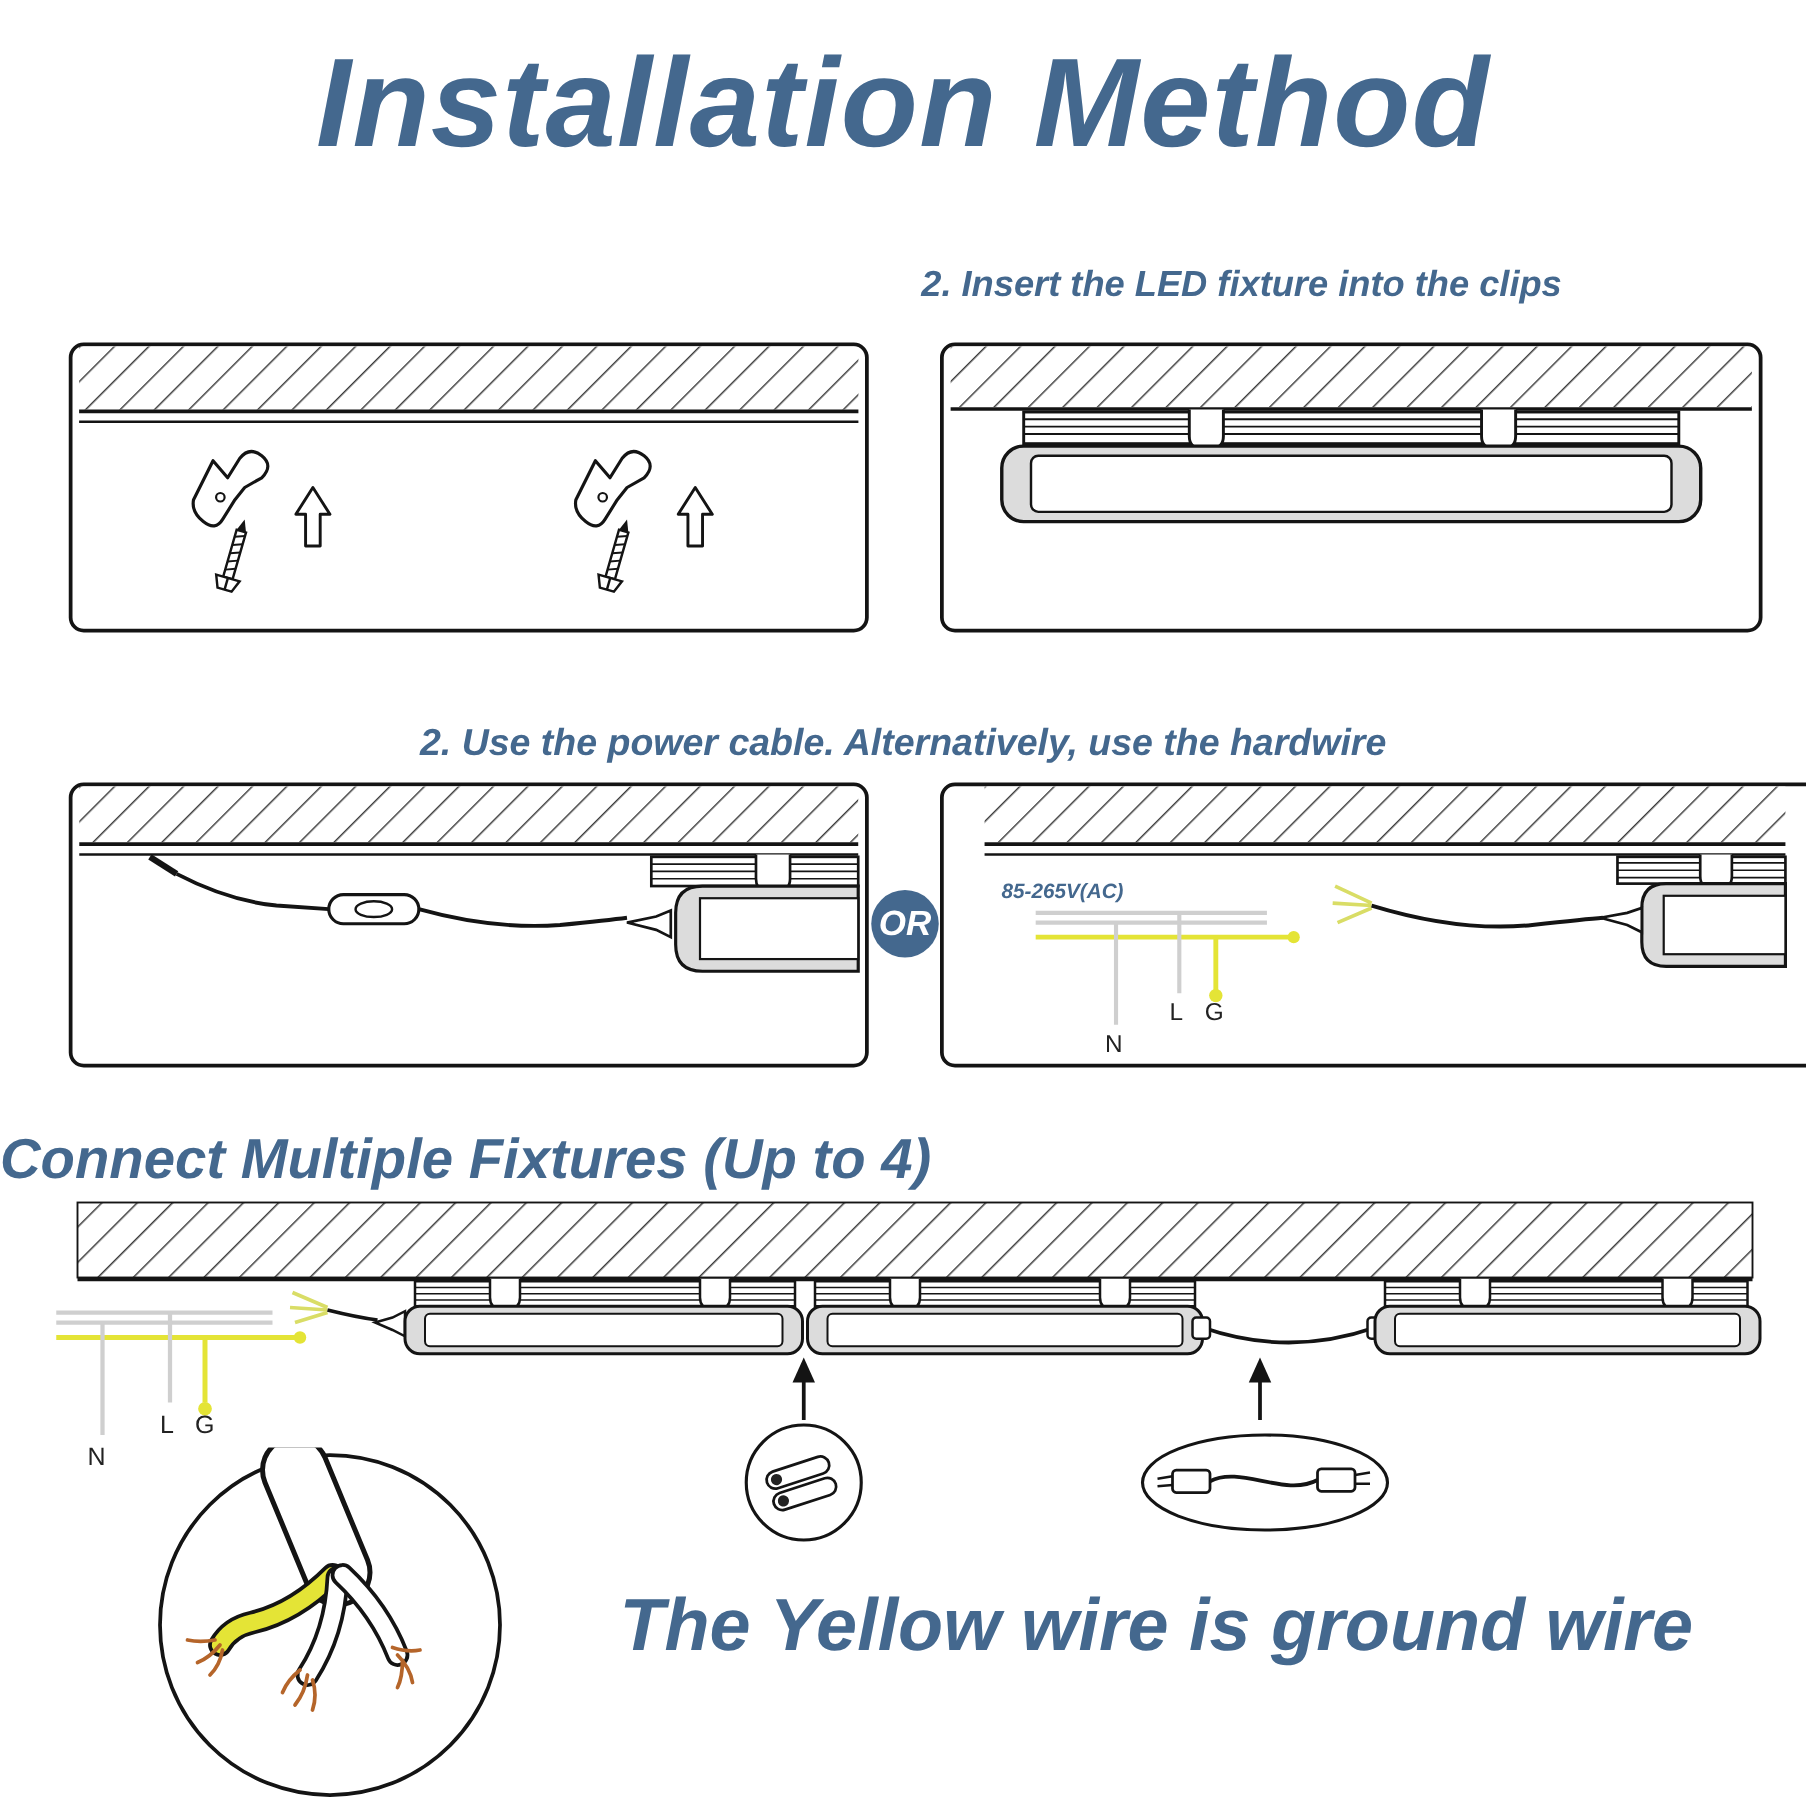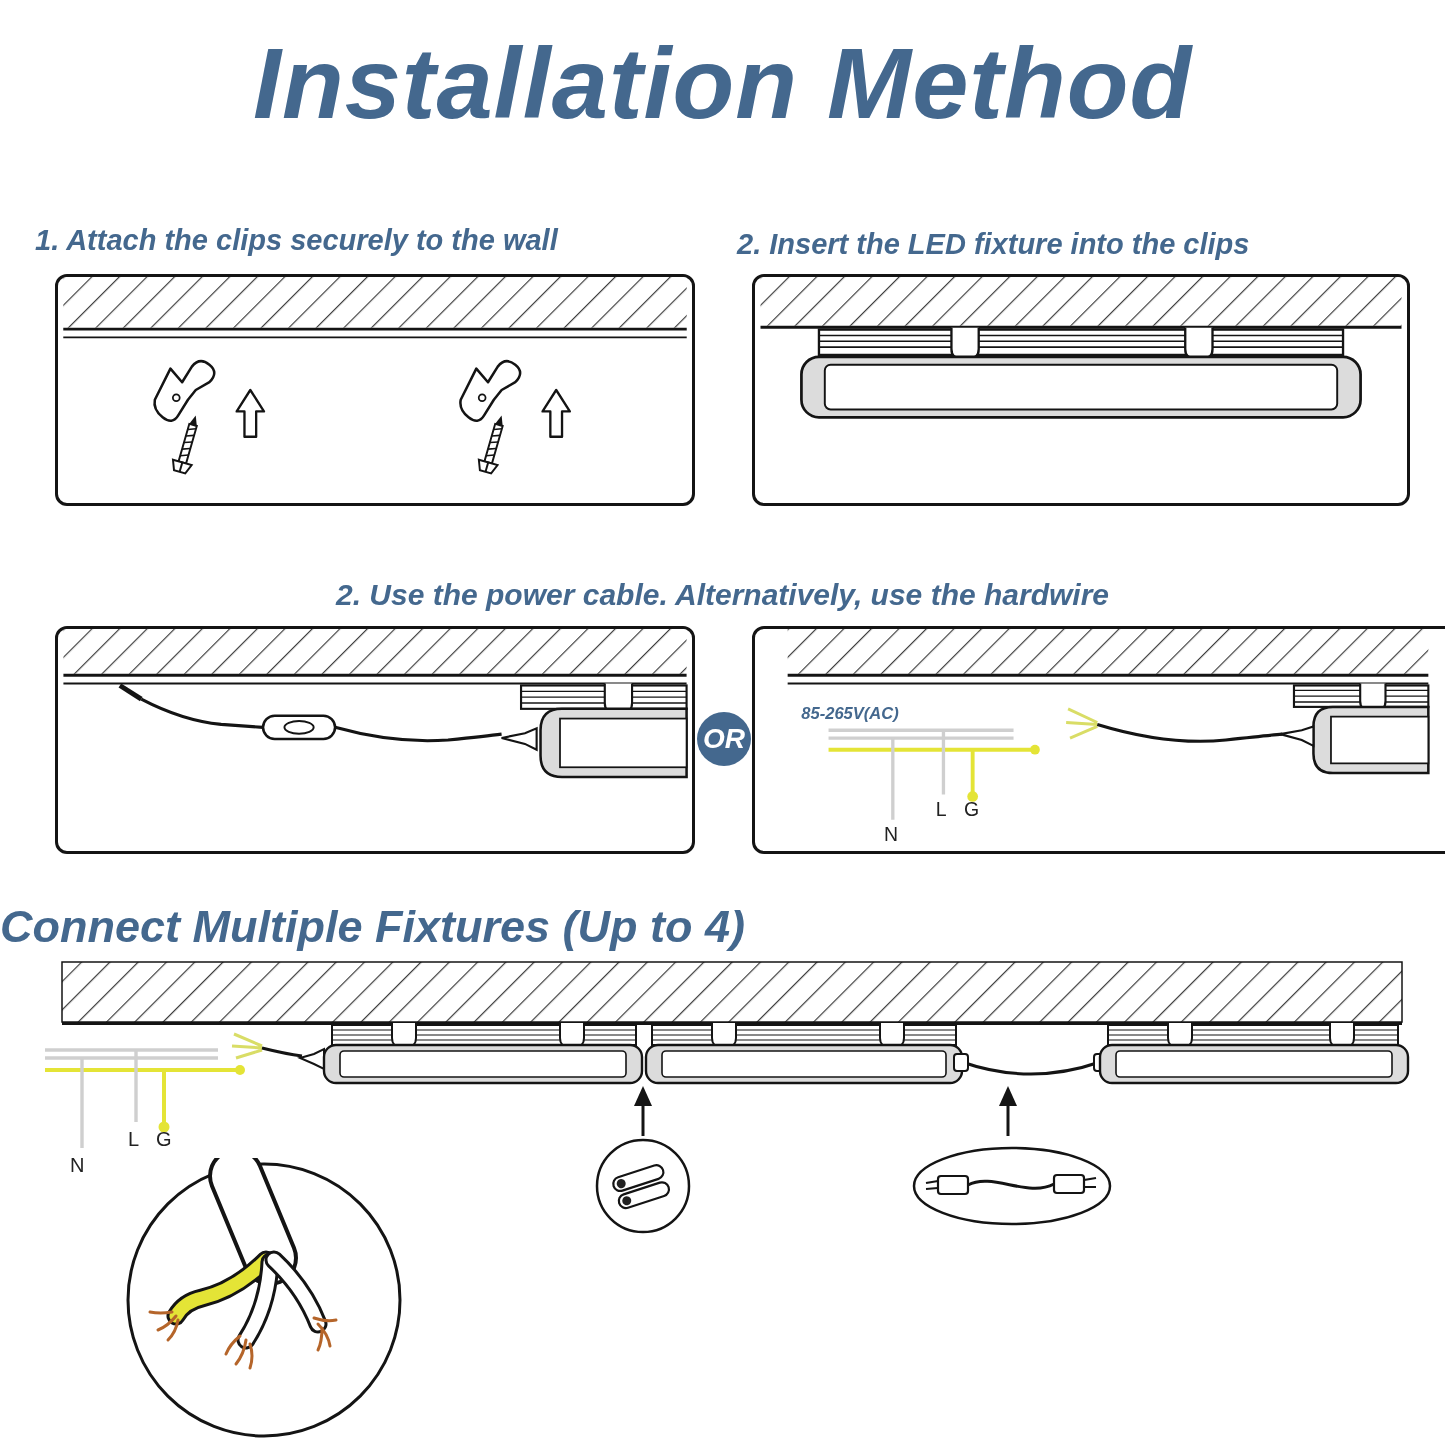--- a/index.html
+++ b/index.html
@@ -3,21 +3,21 @@
 <meta charset="utf-8">
 <style>
   *{margin:0;padding:0;box-sizing:border-box}
   html,body{background:#fff}
   body{width:1445px;height:1445px;font-family:"Liberation Sans",sans-serif;}
   .page{position:relative;width:1445px;height:1445px;background:#fff;overflow:hidden}
   .main-title{position:absolute;top:26px;left:0;width:100%;text-align:center;
     font-size:101px;font-weight:bold;font-style:italic;color:var(--accent);letter-spacing:1px;white-space:nowrap}
   .step-label{position:absolute;font-size:29px;font-weight:bold;font-style:italic;color:var(--accent);white-space:nowrap}
   #step1{left:35px;top:224px}
-  #step2{left:737px;top:228px}
+  #step2{left:737px;top:212px}
   #step3{left:0;top:578px;width:100%;text-align:center;font-size:30px}
   .panel{position:absolute;border:3.5px solid var(--line);border-radius:12px;overflow:hidden;background:#fff}
   #panel1{left:55px;top:274px;width:640px;height:232px}
   #panel2{left:752px;top:274px;width:658px;height:232px}
   #panel3{left:55px;top:626px;width:640px;height:228px}
   #panel4{left:752px;top:626px;width:712px;height:228px}
   .panel svg{position:absolute;left:0;top:0;width:100%;height:100%}
   .or-badge{position:absolute;left:697px;top:712px;width:54px;height:54px;border-radius:50%;
     background:var(--accent);color:#fff;font-weight:bold;font-style:italic;font-size:28px;
     display:flex;align-items:center;justify-content:center;z-index:5}
@@ -44,21 +44,20 @@
       <rect width="20" height="20" fill="#ffffff"></rect>
       <line x1="0" y1="0" x2="0" y2="20" stroke="#3c3c3c" stroke-width="2.4"></line>
     </pattern>
   </defs>
 </svg>
 
 <div class="page">
 
   <div class="main-title">Installation Method</div>
 
-  <div class="step-label" id="step1">1. Attach the clips securely to the wall</div>
   <div class="step-label" id="step2">2. Insert the LED fixture into the clips</div>
 
   <div class="panel" id="panel1">
     <svg viewBox="0 0 640 232">
       <rect x="0" y="0" width="640" height="52" fill="url(#hatch)"></rect>
       <line x1="0" y1="53.5" x2="640" y2="53.5" stroke="#141414" stroke-width="3"></line>
       <line x1="0" y1="62" x2="640" y2="62" stroke="#141414" stroke-width="2"></line>
 
       <g transform="translate(88,86)">
         <path d="M6,40 L22,8 L34,22 L44,6 Q52,-4 62,4 Q72,12 62,22 L48,30 L40,40 L30,56 Q24,66 14,58 Q4,50 6,40 Z" fill="#fff" stroke="#141414" stroke-width="2.6" stroke-linejoin="round"></path>
@@ -298,14 +297,15 @@
       <path d="M152,104 Q150,148 128,182" stroke="#141414" stroke-width="19" stroke-linecap="round" fill="none"></path>
       <path d="M152,104 Q150,148 128,182" stroke="#ffffff" stroke-width="13" stroke-linecap="round" fill="none"></path>
       <path d="M128,182 q-2,14 -10,24 M132,186 q4,12 0,24 M122,178 q-10,8 -14,18" class="copper" stroke-width="3" fill="none" stroke-linecap="round"></path>
 
       <path d="M156,102 Q186,130 200,166" stroke="#141414" stroke-width="19" stroke-linecap="round" fill="none"></path>
       <path d="M156,102 Q186,130 200,166" stroke="#ffffff" stroke-width="13" stroke-linecap="round" fill="none"></path>
       <path d="M200,166 q10,10 12,22 M204,170 q0,14 -4,22 M196,160 q12,4 22,2" class="copper" stroke-width="3" fill="none" stroke-linecap="round"></path>
     </g>
   </svg>
 
+  <div class="footer-note">The Yellow wire is ground wire</div>
 
 </div>
 
 </body></html>

